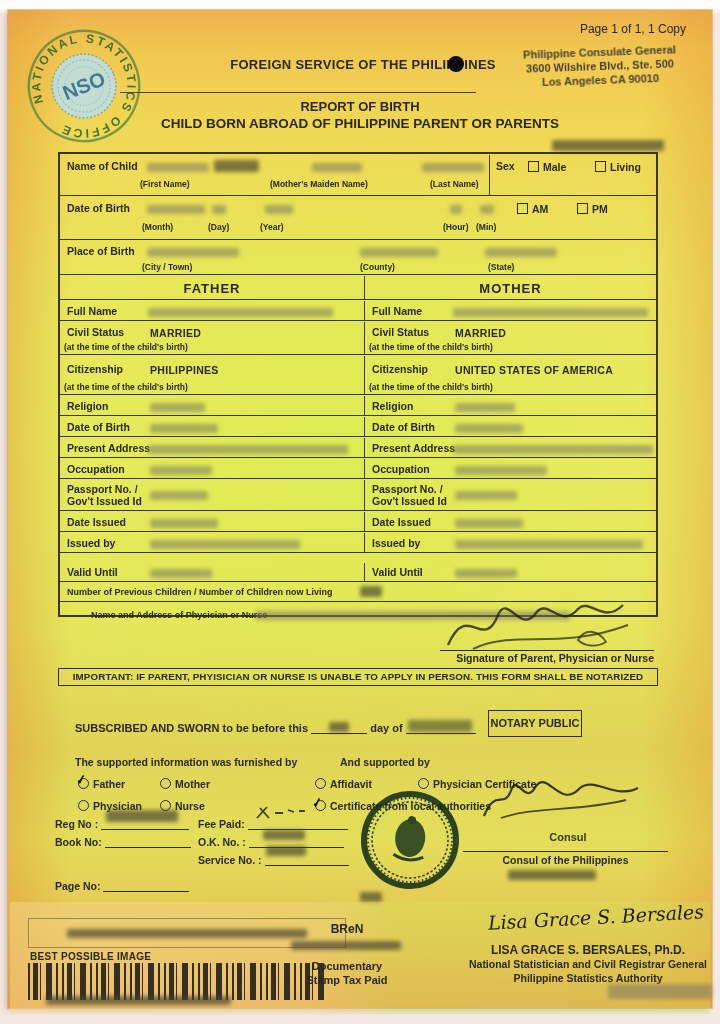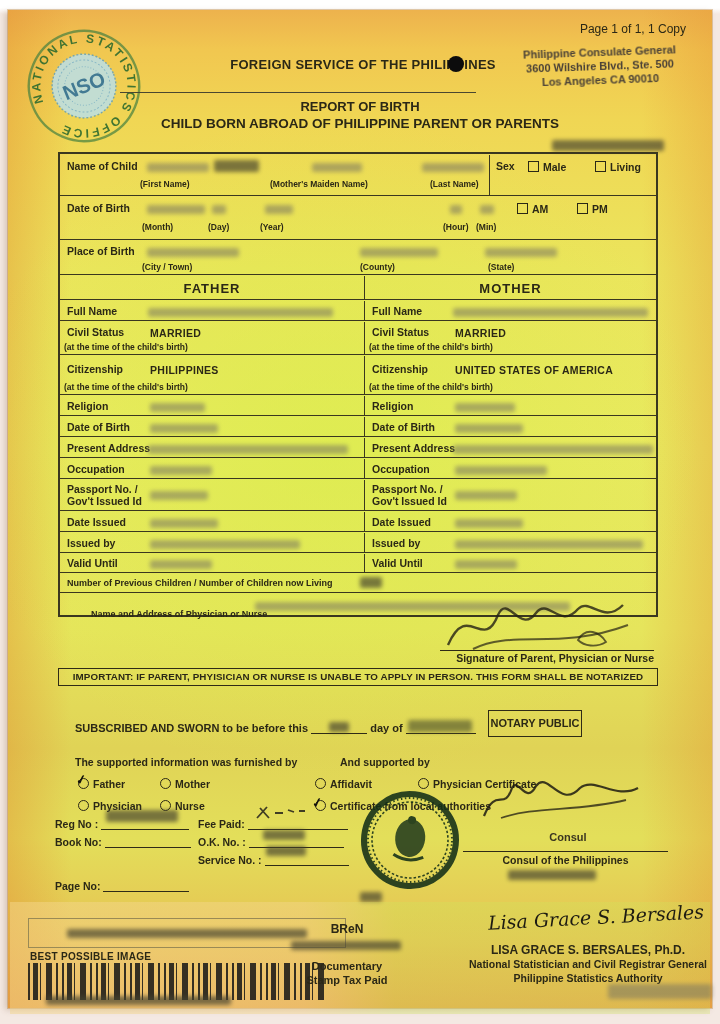--- a/index.html
+++ b/index.html
@@ -230,38 +230,38 @@
       <div class="half l">
           <span class="ab lbl" style="left:7px;top:5px;">Issued by</span>
         <span class="blur" style="left:90px;top:7px;width:150px;"></span>
         </div>
       <div class="half r">
           <span class="ab lbl" style="left:7px;top:5px;">Issued by</span>
         <span class="blur" style="left:90px;top:7px;width:188px;"></span>
         </div>
     </div>
 
-    <div class="row" style="height:20px;">
+    <div class="row" style="height:20px;margin-top:9px;">
       <div class="half l">
           <span class="ab lbl" style="left:7px;top:4px;">Valid Until</span>
         <span class="blur" style="left:90px;top:6px;width:62px;"></span>
         </div>
       <div class="half r">
           <span class="ab lbl" style="left:7px;top:4px;">Valid Until</span>
         <span class="blur" style="left:90px;top:6px;width:62px;"></span>
         </div>
     </div>
 
     <div class="row" style="height:20px;">
       <span class="ab sm" style="left:7px;top:5px;font-size:9px;">Number of Previous Children / Number of Children now Living</span>
       <span class="blur d" style="left:300px;top:4px;width:22px;height:11px;"></span>
     </div>
 
     <div class="row last" style="height:26px;">
-      <span class="ab sm" style="left:7px;top:16px;font-size:9px;padding-left:24px;">Name and Address of Physician or Nurse</span>
+      <span class="ab sm" style="left:7px;top:8px;font-size:9px;padding-left:24px;">Name and Address of Physician or Nurse</span>
       <span class="blur" style="left:195px;top:9px;width:315px;"></span>
     </div>
   </div>
 
   <div class="ab" style="left:420px;top:575px;width:225px;height:75px;">
     <svg width="225" height="75" viewBox="0 0 225 75">
       <path d="M20,60 C40,15 55,68 70,30 C80,8 92,50 108,28 C120,12 132,45 150,24 C162,12 175,40 195,20" fill="none" stroke="#232114" stroke-width="2.4" opacity=".8"></path>
       <path d="M45,64 C85,44 130,66 200,40" fill="none" stroke="#232114" stroke-width="2" opacity=".7"></path>
       <path d="M150,55 c8,-14 22,-8 28,2 c-10,6 -22,4 -28,-2 z" fill="none" stroke="#232114" stroke-width="1.8" opacity=".7"></path>
     </svg>

